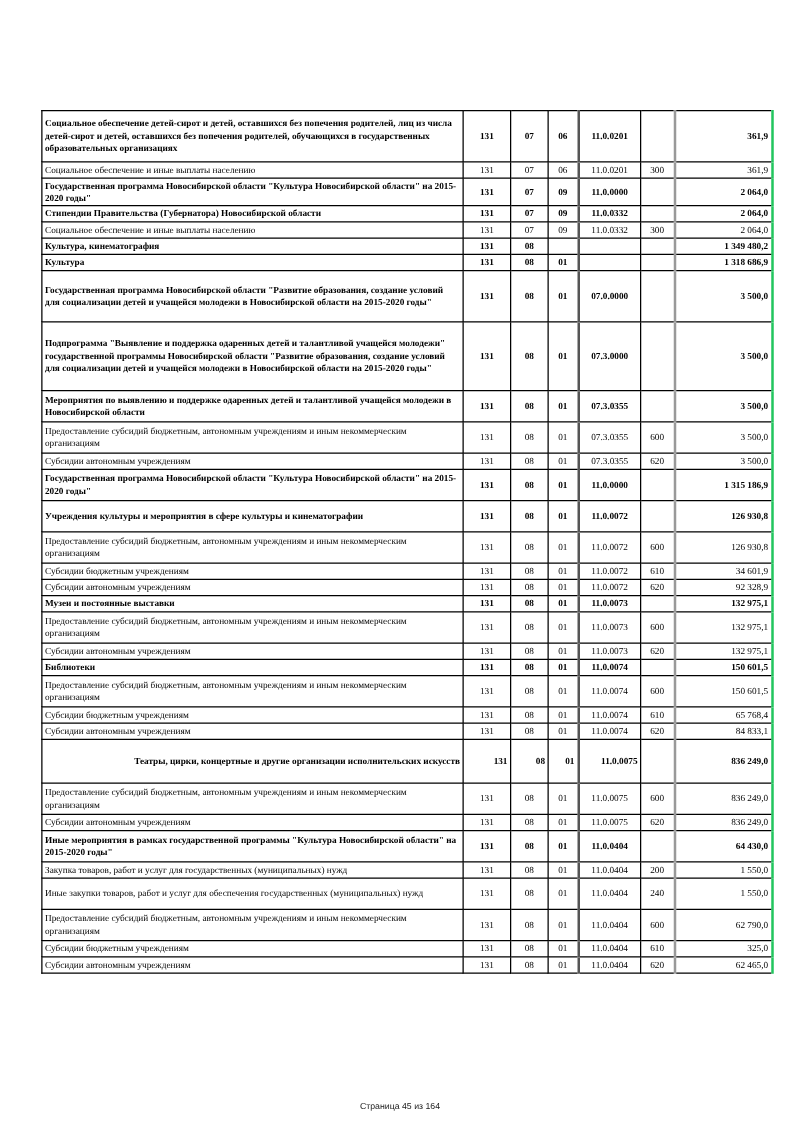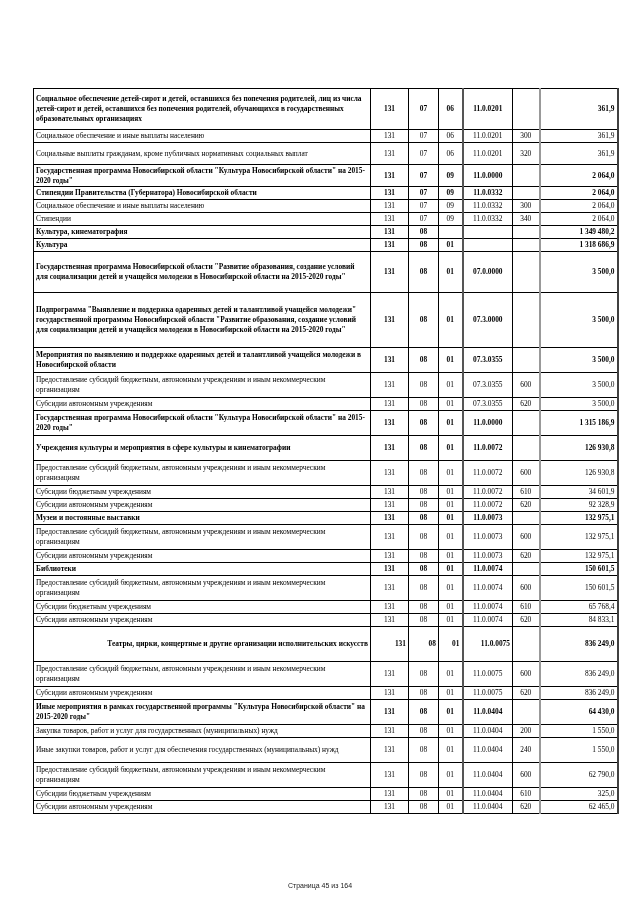--- a/index.html
+++ b/index.html
@@ -3,21 +3,21 @@
 <meta charset="utf-8">
 <style>
   html, body { margin: 0; padding: 0; background: #ffffff; }
   body { width: 640px; height: 905px; position: relative; overflow: hidden; font-family: "Liberation Serif", "DejaVu Serif", serif; color: #000; }
   .page { position: absolute; left: 33px; top: 88px; width: 584px; }
   table { border-collapse: collapse; width: 584px; table-layout: fixed; }
   td { border: 1px solid #000; font-size: 7.4px; line-height: 10px; padding: 0 2px; vertical-align: middle; overflow: hidden; }
   td.desc { text-align: left; }
   td.c { text-align: center; }
   td.r { text-align: right; }
-  td.sum { border-left: 2px solid #999; border-right: 2px solid #404040; }
+  td.sum { border-left: 2px solid #999; border-right: 2px solid #22c55e; }
   td.code { border-left: 2px solid #555; }
   tr.b td { font-weight: bold; }
   tr.h1 td { height: 12px; }
   tr.h2 td { height: 21px; }
   tr.h2b td { height: 24px; }
   tr.h3 td { height: 34px; text-align: right; }
   tr.h3b td { height: 40px; }
   tr.h4 td { height: 54px; }
   .footer { position: absolute; top: 882px; left: 0; width: 640px; text-align: center; font-family: "Liberation Sans", "DejaVu Sans", sans-serif; font-size: 7px; color: #222; }
 </style>
@@ -47,29 +47,20 @@
         </tr>
         <tr class="h1">
           <td class="desc">Социальное обеспечение и иные выплаты населению</td>
           <td class="c">131</td>
           <td class="c">07</td>
           <td class="c">06</td>
           <td class="c code">11.0.0201</td>
           <td class="c">300</td>
           <td class="r sum">361,9</td>
         </tr>
-        <tr class="h2">
-          <td class="desc">Социальные выплаты гражданам, кроме публичных нормативных социальных выплат</td>
-          <td class="c">131</td>
-          <td class="c">07</td>
-          <td class="c">06</td>
-          <td class="c code">11.0.0201</td>
-          <td class="c">320</td>
-          <td class="r sum">361,9</td>
-        </tr>
         <tr class="b h2">
           <td class="desc">Государственная программа Новосибирской области "Культура Новосибирской области" на 2015-2020 годы"</td>
           <td class="c">131</td>
           <td class="c">07</td>
           <td class="c">09</td>
           <td class="c code">11.0.0000</td>
           <td class="c"></td>
           <td class="r sum">2 064,0</td>
         </tr>
         <tr class="b h1">
@@ -81,29 +72,20 @@
           <td class="c"></td>
           <td class="r sum">2 064,0</td>
         </tr>
         <tr class="h1">
           <td class="desc">Социальное обеспечение и иные выплаты населению</td>
           <td class="c">131</td>
           <td class="c">07</td>
           <td class="c">09</td>
           <td class="c code">11.0.0332</td>
           <td class="c">300</td>
-          <td class="r sum">2 064,0</td>
-        </tr>
-        <tr class="h1">
-          <td class="desc">Стипендии</td>
-          <td class="c">131</td>
-          <td class="c">07</td>
-          <td class="c">09</td>
-          <td class="c code">11.0.0332</td>
-          <td class="c">340</td>
           <td class="r sum">2 064,0</td>
         </tr>
         <tr class="b h1">
           <td class="desc">Культура, кинематография</td>
           <td class="c">131</td>
           <td class="c">08</td>
           <td class="c"></td>
           <td class="c code"></td>
           <td class="c"></td>
           <td class="r sum">1 349 480,2</td>

